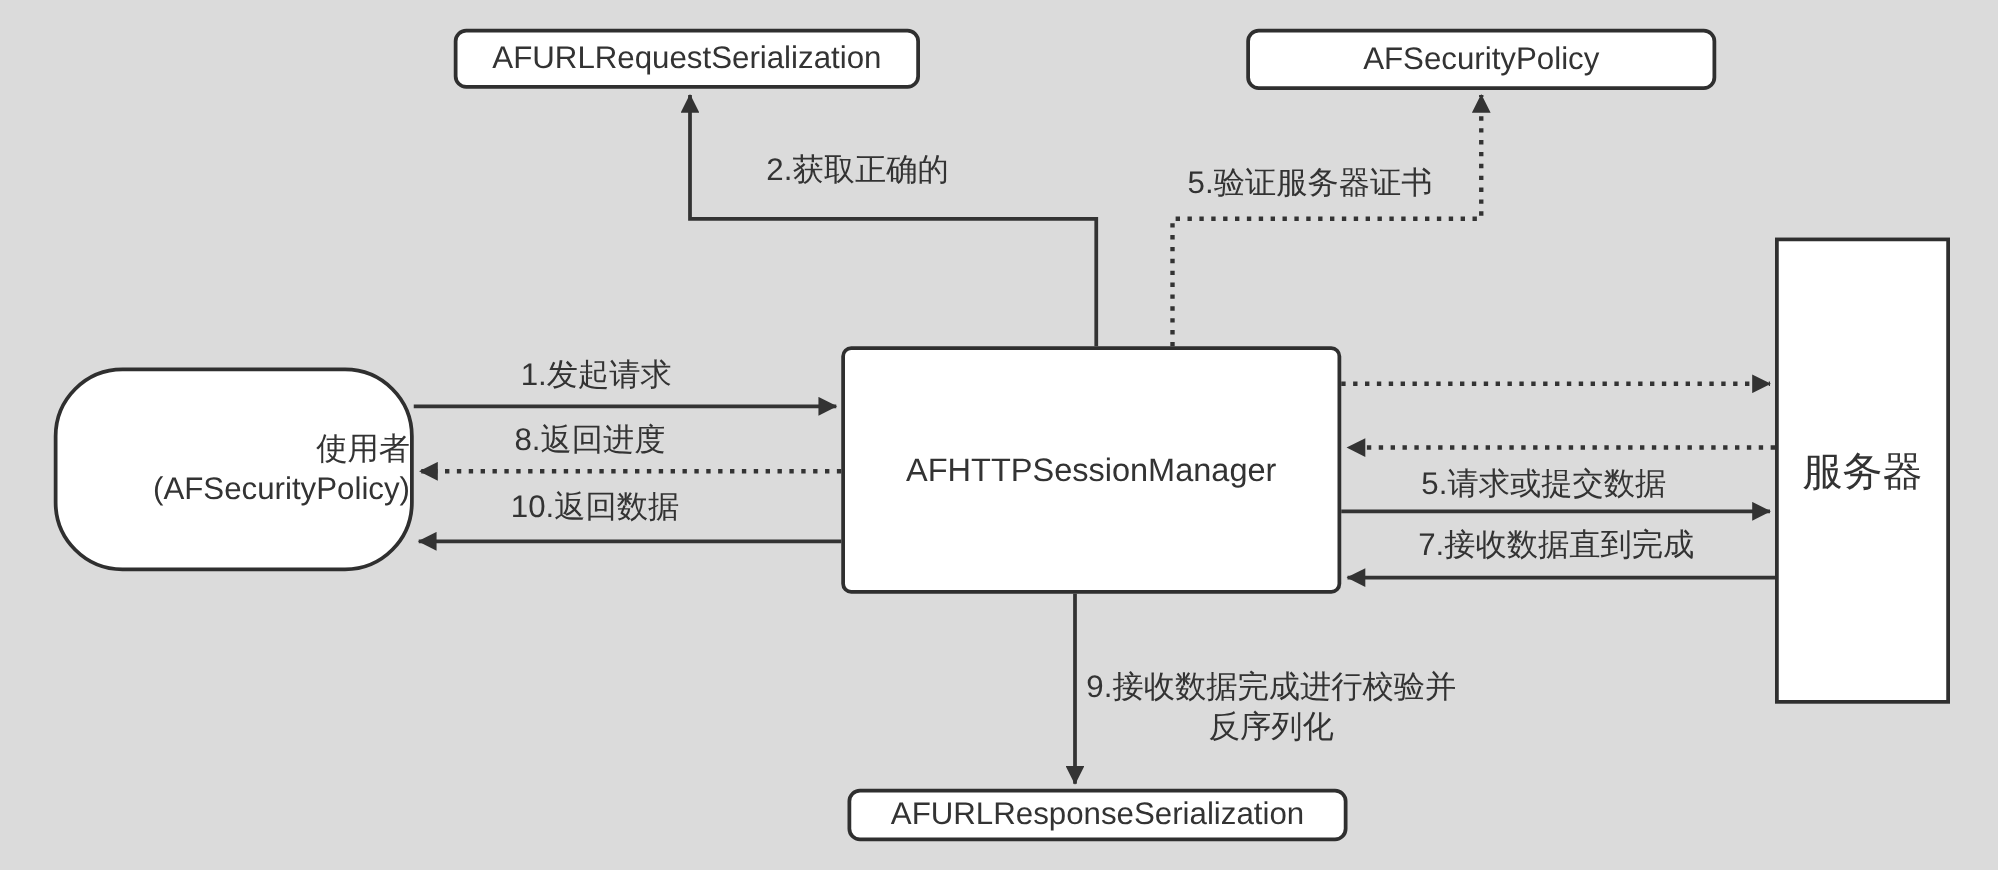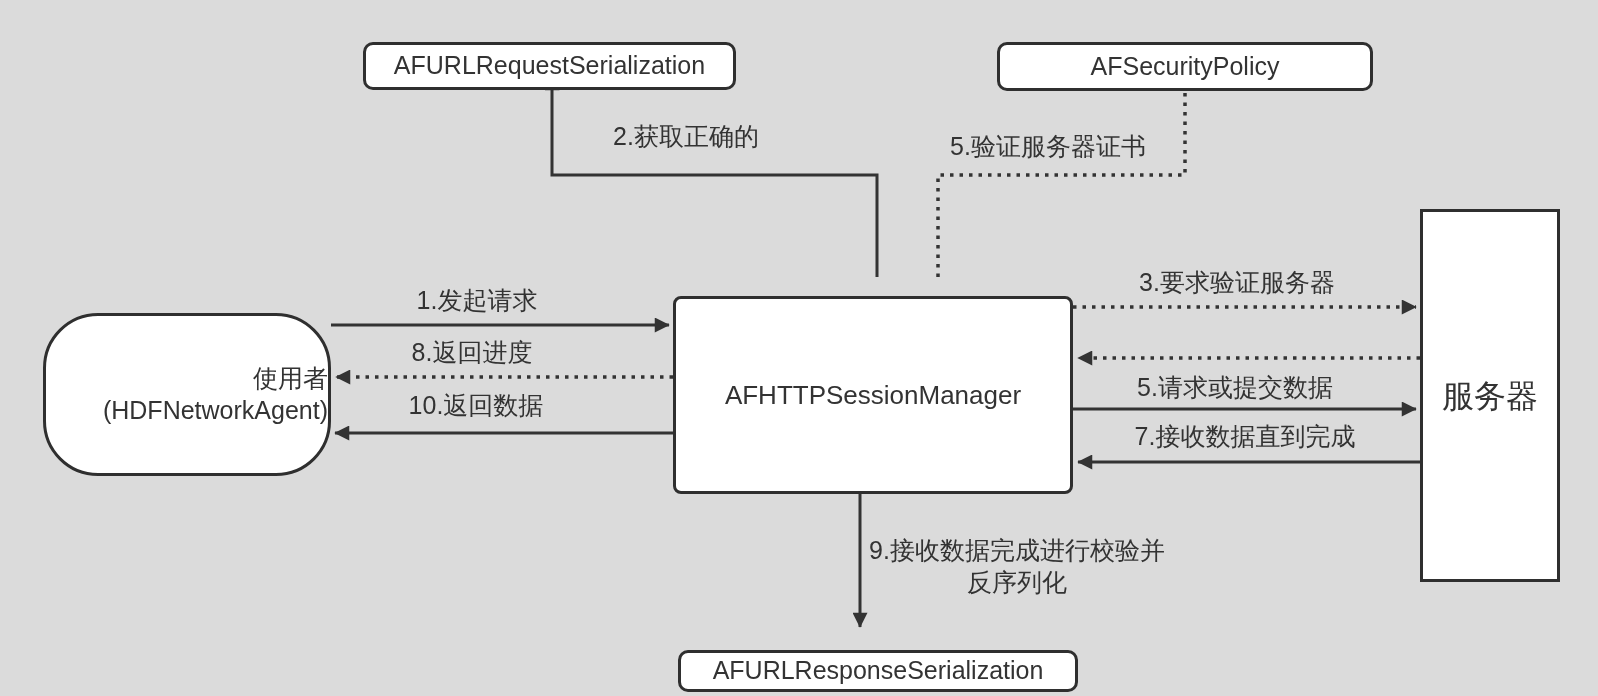--- a/index.html
+++ b/index.html
@@ -35,21 +35,20 @@
     background: #ffffff;
     border: 3px solid #2f2f2f;
     display: flex;
     flex-direction: column;
     align-items: center;
     justify-content: center;
     text-align: center;
     font-size: 25px;
     line-height: 1.25;
     color: #333333;
-    margin-top: 19px;
   }
   .node-request-serialization { left: 363px; top: 23px;  width: 373px; height: 48px;  border-radius: 10px; }
   .node-security-policy      { left: 997px; top: 23px;  width: 376px; height: 49px;  border-radius: 10px; }
   .node-session-manager      { left: 673px; top: 277px; width: 400px; height: 198px; border-radius: 8px; font-size: 26px; }
   .node-user                 { left: 43px;  top: 294px; width: 288px; height: 163px; border-radius: 55px; align-items: flex-end; }
   .node-server               { left: 1420px; top: 190px; width: 140px; height: 373px; border-radius: 0; font-size: 32px; align-items: center; }
   .node-response-serialization { left: 678px; top: 631px; width: 400px; height: 42px; border-radius: 10px; }
   .edge-label {
     position: absolute;
     transform: translate(-50%, -50%);
@@ -101,38 +100,37 @@
   <div class="node node-security-policy">
     <span>AFSecurityPolicy</span>
   </div>
 
   <div class="node node-session-manager">
     <span>AFHTTPSessionManager</span>
   </div>
 
   <div class="node node-user">
     <span>使用者</span>
-    <span>(HDFNetworkAgent)</span>
+    <span>(AFSecurityPolicy)</span>
   </div>
 
   <div class="node node-server">
     <span>服务器</span>
   </div>
 
   <div class="node node-response-serialization">
     <span>AFURLResponseSerialization</span>
   </div>
 
   <div class="edge-label lbl-step1">1.发起请求</div>
 
   <div class="edge-label lbl-step2">
     <div>2.获取正确的</div>
   </div>
 
-  <div class="edge-label lbl-step3">3.要求验证服务器</div>
 
 
   <div class="edge-label lbl-step5">5.验证服务器证书</div>
 
   <div class="edge-label lbl-step6">5.请求或提交数据</div>
 
   <div class="edge-label lbl-step7">7.接收数据直到完成</div>
 
   <div class="edge-label lbl-step8">8.返回进度</div>
 

